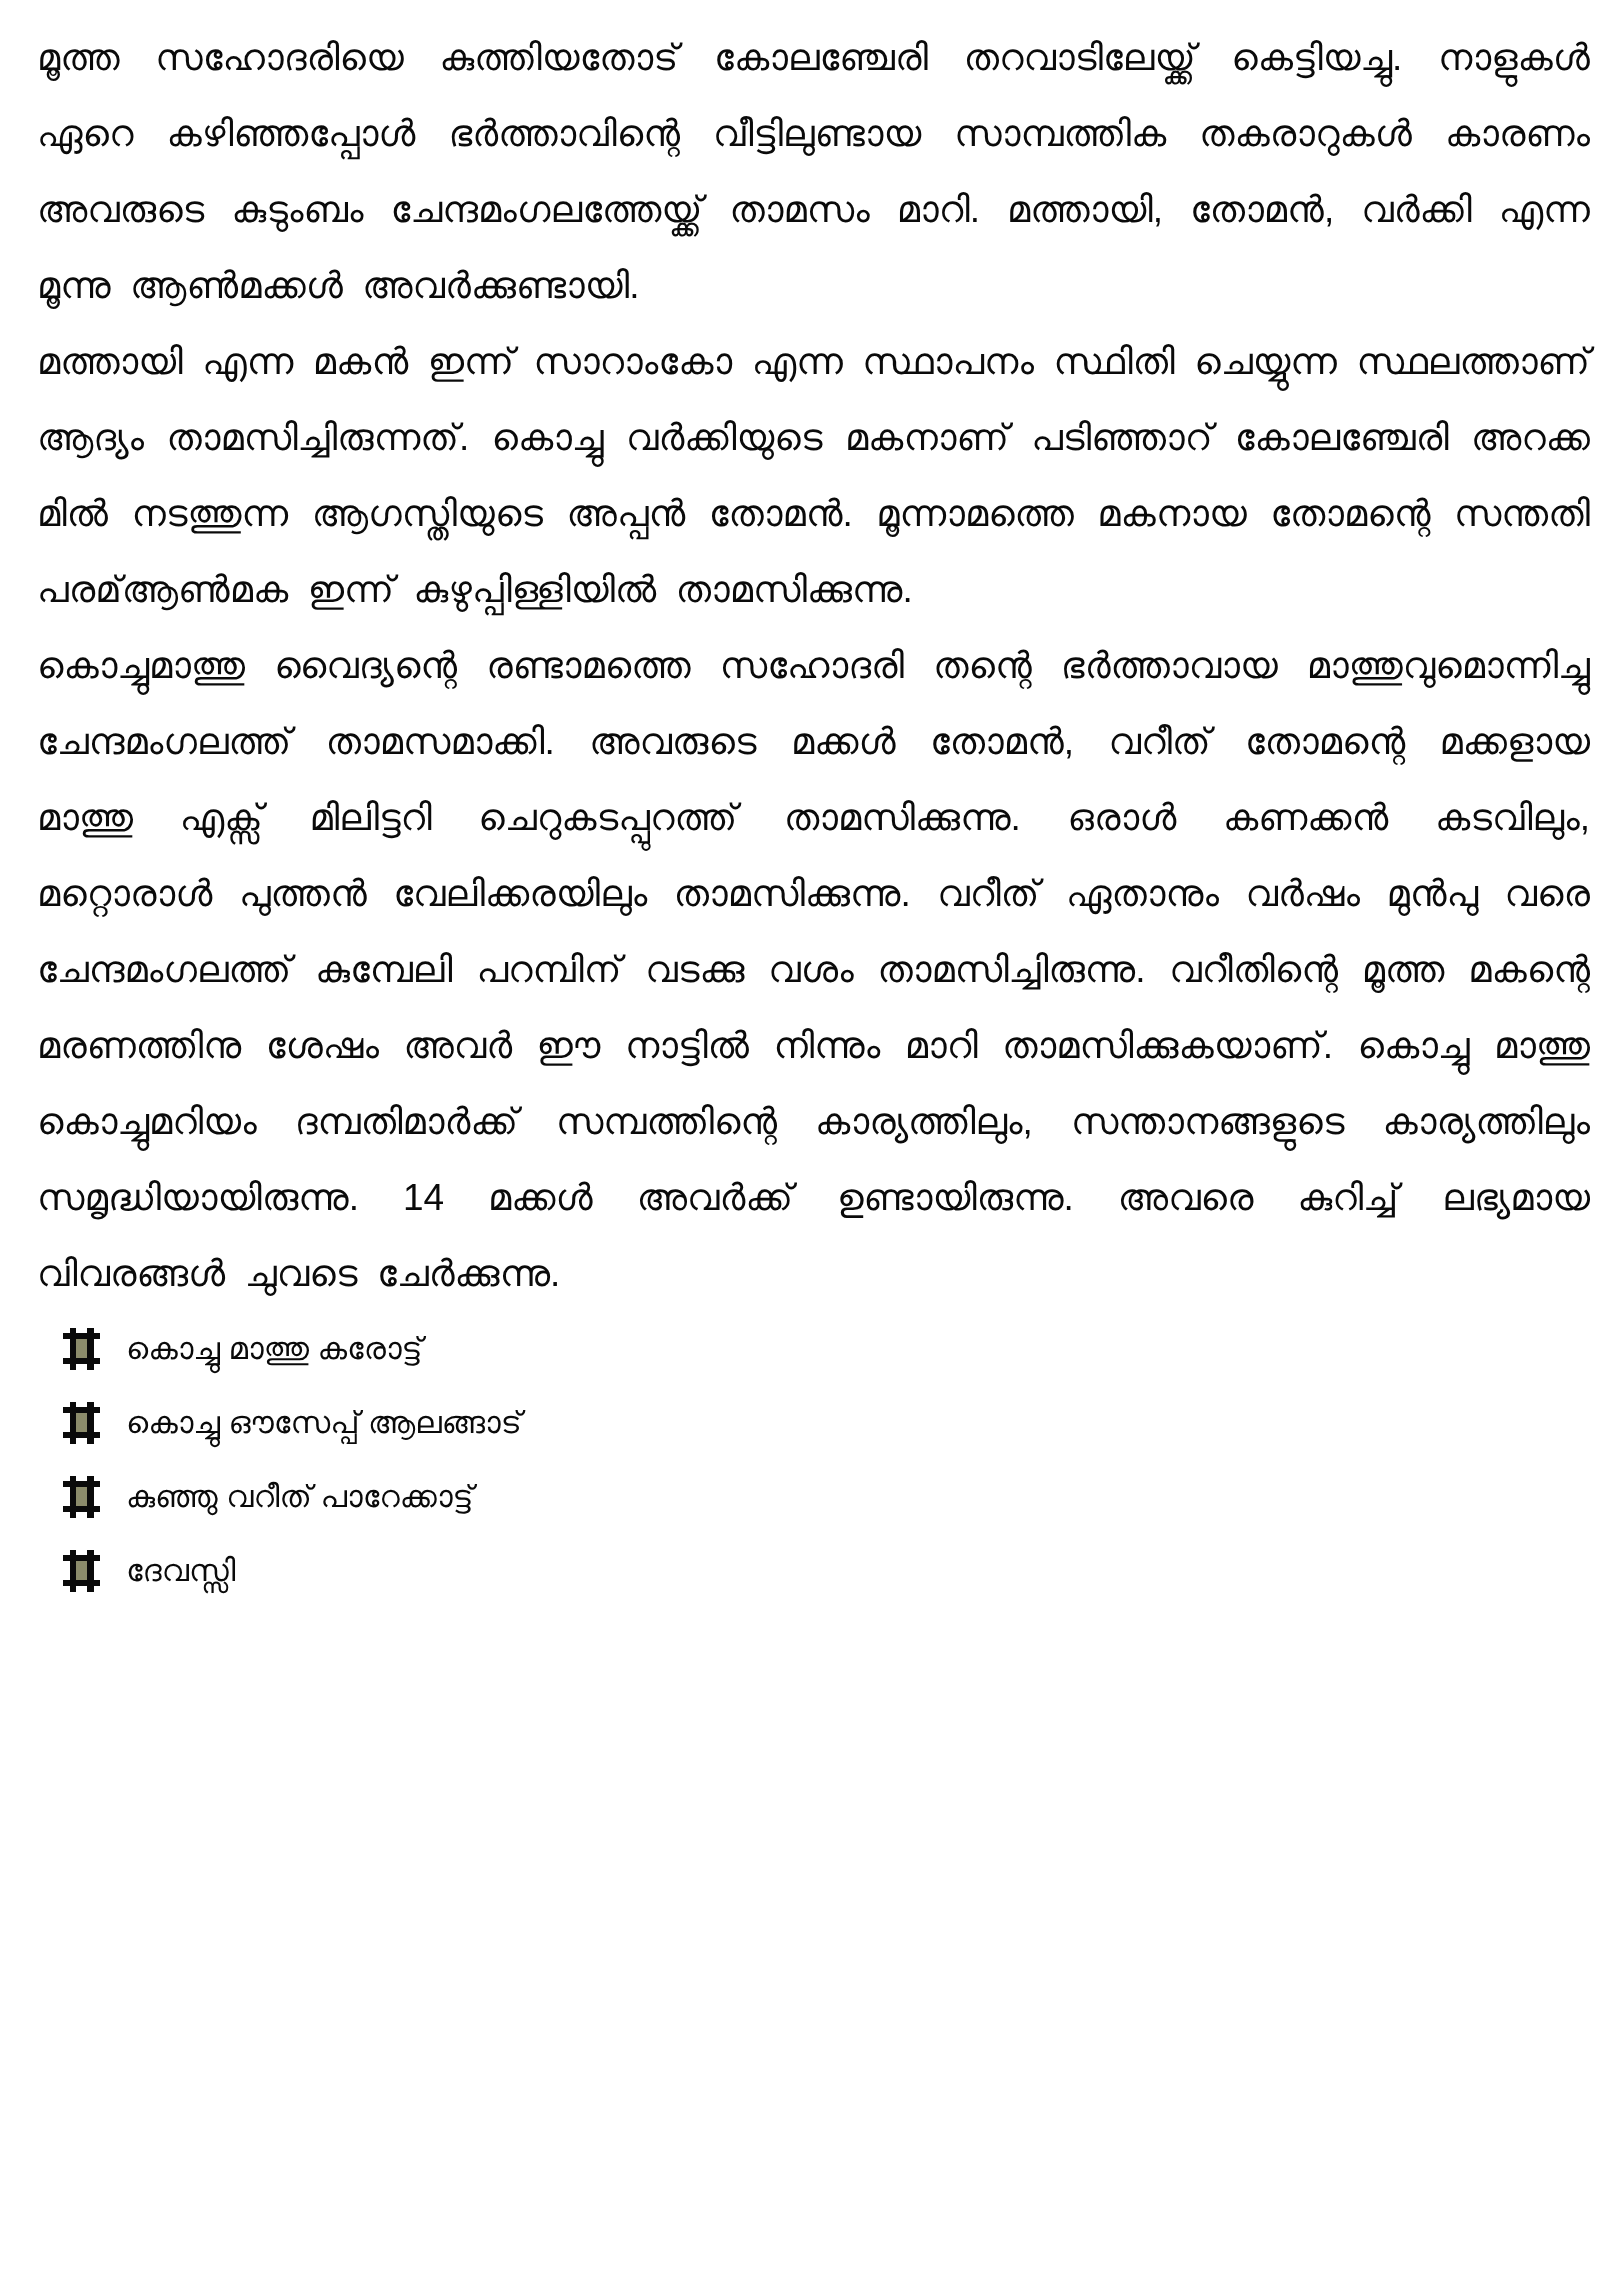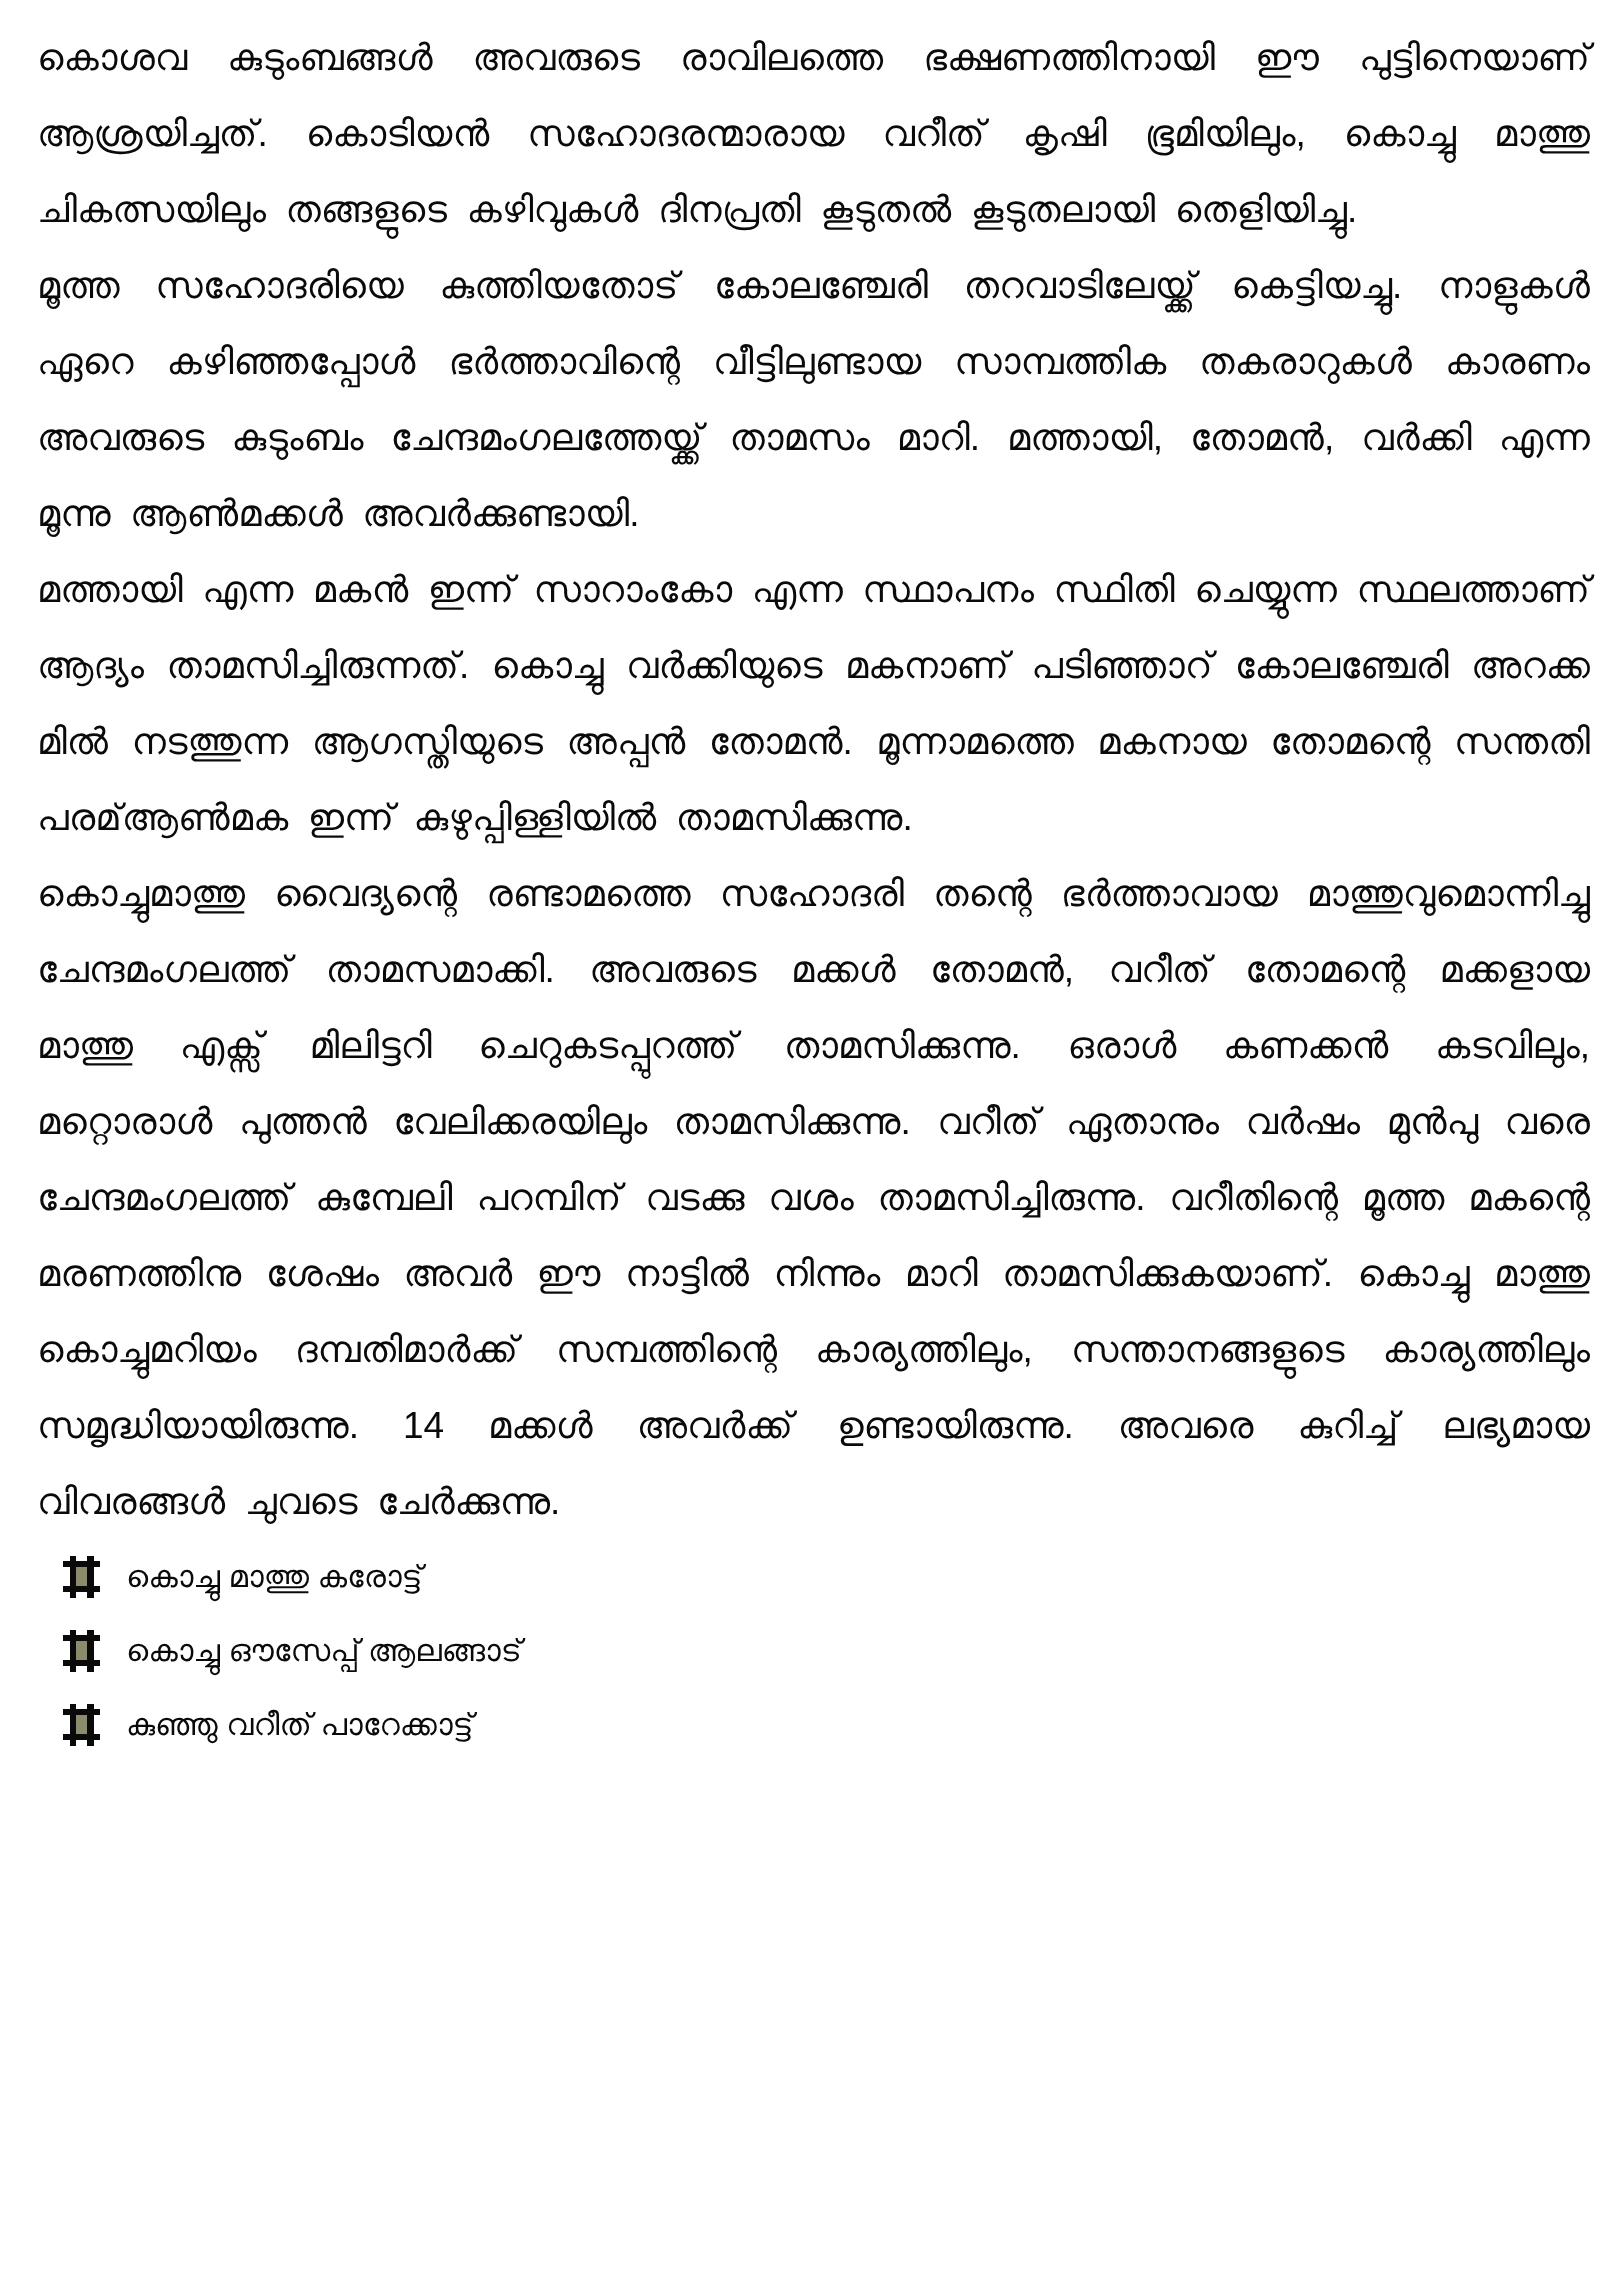--- a/index.html
+++ b/index.html
@@ -66,21 +66,20 @@
     background: #0a0a0a;
   }
   .bullet .bv.l { left: 6.5px; }
   .bullet .bv.r { right: 6.5px; }
   .li-text { flex: 0 1 auto; }
 </style>
 </head>
 <body>
 
 <div class="page">
-  <p class="para">കൊശവ കുടുംബങ്ങൾ അവരുടെ രാവിലത്തെ ഭക്ഷണത്തിനായി ഈ പുട്ടിനെയാണ് ആശ്രയിച്ചത്. കൊടിയൻ സഹോദരന്മാരായ വറീത് കൃഷി ഭൂമിയിലും, കൊച്ചു മാത്തു ചികത്സയിലും തങ്ങളുടെ കഴിവുകൾ ദിനപ്രതി കൂടുതൽ കൂടുതലായി തെളിയിച്ചു.</p>
   <p class="para">മൂത്ത സഹോദരിയെ കുത്തിയതോട് കോലഞ്ചേരി തറവാടിലേയ്ക്ക് കെട്ടിയച്ചു. നാളുകൾ ഏറെ കഴിഞ്ഞപ്പോൾ  ഭർത്താവിന്റെ വീട്ടിലുണ്ടായ സാമ്പത്തിക തകരാറുകൾ കാരണം അവരുടെ കുടുംബം ചേന്ദമംഗലത്തേയ്ക്ക് താമസം മാറി. മത്തായി, തോമൻ, വർക്കി എന്ന മൂന്നു ആൺമക്കൾ അവർക്കുണ്ടായി.</p>
   <p class="para">മത്തായി എന്ന മകൻ ഇന്ന് സാറാംകോ എന്ന സ്ഥാപനം സ്ഥിതി ചെയ്യുന്ന സ്ഥലത്താണ്  ആദ്യം താമസിച്ചിരുന്നത്. കൊച്ചു വർക്കിയുടെ മകനാണ് പടിഞ്ഞാറ് കോലഞ്ചേരി അറക്ക മിൽ നടത്തുന്ന ആഗസ്തിയുടെ അപ്പൻ തോമൻ.  മൂന്നാമത്തെ മകനായ തോമന്റെ സന്തതി പരമ്ആൺമക ഇന്ന് കുഴുപ്പിള്ളിയിൽ താമസിക്കുന്നു.</p>
   <p class="para">കൊച്ചുമാത്തു വൈദ്യന്റെ രണ്ടാമത്തെ സഹോദരി തന്റെ ഭർത്താവായ മാത്തുവുമൊന്നിച്ചു ചേന്ദമംഗലത്ത് താമസമാക്കി. അവരുടെ മക്കൾ തോമൻ, വറീത് തോമന്റെ മക്കളായ മാത്തു എക്സ് മിലിട്ടറി ചെറുകടപ്പുറത്ത് താമസിക്കുന്നു. ഒരാൾ കണക്കൻ കടവിലും, മറ്റൊരാൾ പുത്തൻ വേലിക്കരയിലും താമസിക്കുന്നു. വറീത് ഏതാനും വർഷം മുൻപു വരെ ചേന്ദമംഗലത്ത് കുമ്പേലി പറമ്പിന് വടക്കു വശം താമസിച്ചിരുന്നു. വറീതിന്റെ മൂത്ത മകന്റെ മരണത്തിനു ശേഷം അവർ ഈ നാട്ടിൽ നിന്നും മാറി താമസിക്കുകയാണ്. കൊച്ചു മാത്തു കൊച്ചുമറിയം ദമ്പതിമാർക്ക് സമ്പത്തിന്റെ കാര്യത്തിലും, സന്താനങ്ങളുടെ കാര്യത്തിലും സമൃദ്ധിയായിരുന്നു. 14 മക്കൾ അവർക്ക് ഉണ്ടായിരുന്നു. അവരെ കുറിച്ച് ലഭ്യമായ വിവരങ്ങൾ ചുവടെ ചേർക്കുന്നു.</p>
 
   <ul class="children-list">
     <li class="list-item">
       <span class="bullet">
           <span class="bc"></span>
           <span class="bh t"></span>
           <span class="bh b"></span>
@@ -102,15 +101,25 @@
     <li class="list-item">
       <span class="bullet">
           <span class="bc"></span>
           <span class="bh t"></span>
           <span class="bh b"></span>
           <span class="bv l"></span>
           <span class="bv r"></span>
         </span>
       <span class="li-text">കുഞ്ഞു വറീത് പാറേക്കാട്ട്</span>
     </li>
+    <li class="list-item">
+      <span class="bullet">
+          <span class="bc"></span>
+          <span class="bh t"></span>
+          <span class="bh b"></span>
+          <span class="bv l"></span>
+          <span class="bv r"></span>
+        </span>
+      <span class="li-text">ദേവസ്സി</span>
+    </li>
   </ul>
 </div>
 
 
 </body></html>

